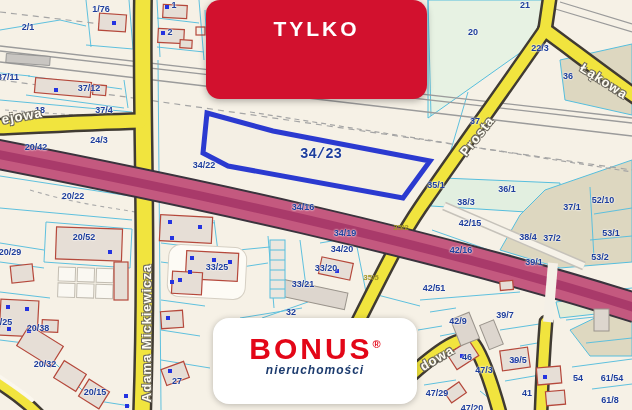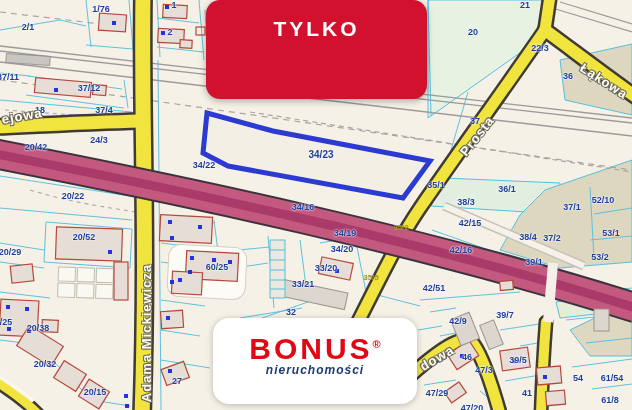--- a/index.html
+++ b/index.html
@@ -3,21 +3,21 @@
 <meta charset="utf-8">
 <style>
   html,body{margin:0;padding:0;background:#888;}
   #screen{position:relative;width:632px;height:410px;overflow:hidden;
           background:#f6f1e6;font-family:"Liberation Sans",sans-serif;}
   #basemap{position:absolute;left:0;top:0;}
   #labels{position:absolute;left:0;top:0;width:632px;height:410px;pointer-events:none;}
   .lbl{position:absolute;white-space:nowrap;transform:translate(-50%,-50%);}
   .parcel{font-size:9px;font-weight:bold;color:#1e3e9c;
           text-shadow:0 0 2px rgba(255,255,255,.9),0 0 2px rgba(255,255,255,.9);}
-  .parcel.big{font-size:10px;}
+  .parcel.big{font-size:14px;font-family:Liberation Mono, monospace;}
   .roadnum{font-size:8px;font-weight:bold;color:#a89a25;text-shadow:0 0 1px rgba(0,0,0,.15);}
   .street{font-size:13px;font-weight:bold;color:#fffdf2;letter-spacing:1px;
           text-shadow:-1px -1px 0 #6e6a60,1px -1px 0 #6e6a60,-1px 1px 0 #6e6a60,1px 1px 0 #6e6a60;}
   .badge{position:absolute;left:206px;top:0;width:221px;height:99px;border-radius:14px;
          background:#d2112e;box-shadow:0 2px 7px rgba(0,0,0,.3);color:#fff;text-align:center;}
   .badge .l1{margin-top:17px;font-size:21px;font-weight:bold;letter-spacing:3px;}
   .badge .l2{margin-top:1px;font-size:31px;font-weight:800;letter-spacing:2px;}
   .logo-card{position:absolute;left:213px;top:318px;width:204px;height:86px;border-radius:16px;
          background:#fff;box-shadow:0 1px 6px rgba(0,0,0,.25);text-align:center;}
   .logo-brand{margin-top:16px;font-size:30px;font-weight:800;letter-spacing:3px;color:#e30617;line-height:1;}
@@ -197,21 +197,21 @@
       <div class="lbl parcel" style="left: 40px; top: 110px;">18</div>
       <div class="lbl parcel" style="left: 99px; top: 140px;">24/3</div>
       <div class="lbl parcel" style="left: 36px; top: 147px;">20/42</div>
       <div class="lbl parcel" style="left: 73px; top: 196px;">20/22</div>
       <div class="lbl parcel" style="left: 84px; top: 237px;">20/52</div>
       <div class="lbl parcel" style="left: 10px; top: 252px;">20/29</div>
       <div class="lbl parcel" style="left: 6px; top: 322px;">/25</div>
       <div class="lbl parcel" style="left: 38px; top: 328px;">20/38</div>
       <div class="lbl parcel" style="left: 45px; top: 364px;">20/32</div>
       <div class="lbl parcel" style="left: 95px; top: 392px;">20/15</div>
-      <div class="lbl parcel" style="left: 217px; top: 267px;">60/25</div>
+      <div class="lbl parcel" style="left: 217px; top: 267px;">33/25</div>
       <div class="lbl parcel" style="left: 303px; top: 284px;">33/21</div>
       <div class="lbl parcel" style="left: 326px; top: 268px;">33/20</div>
       <div class="lbl parcel" style="left: 342px; top: 249px;">34/20</div>
       <div class="lbl parcel" style="left: 345px; top: 233px;">34/19</div>
       <div class="lbl parcel" style="left: 303px; top: 207px;">34/16</div>
       <div class="lbl parcel" style="left: 204px; top: 165px;">34/22</div>
       <div class="lbl parcel big" style="left: 321px; top: 154px;">34/23</div>
       <div class="lbl parcel" style="left: 291px; top: 312px;">32</div>
       <div class="lbl parcel" style="left: 177px; top: 381px;">27</div>
       <div class="lbl parcel" style="left: 436px; top: 185px;">35/1</div>

